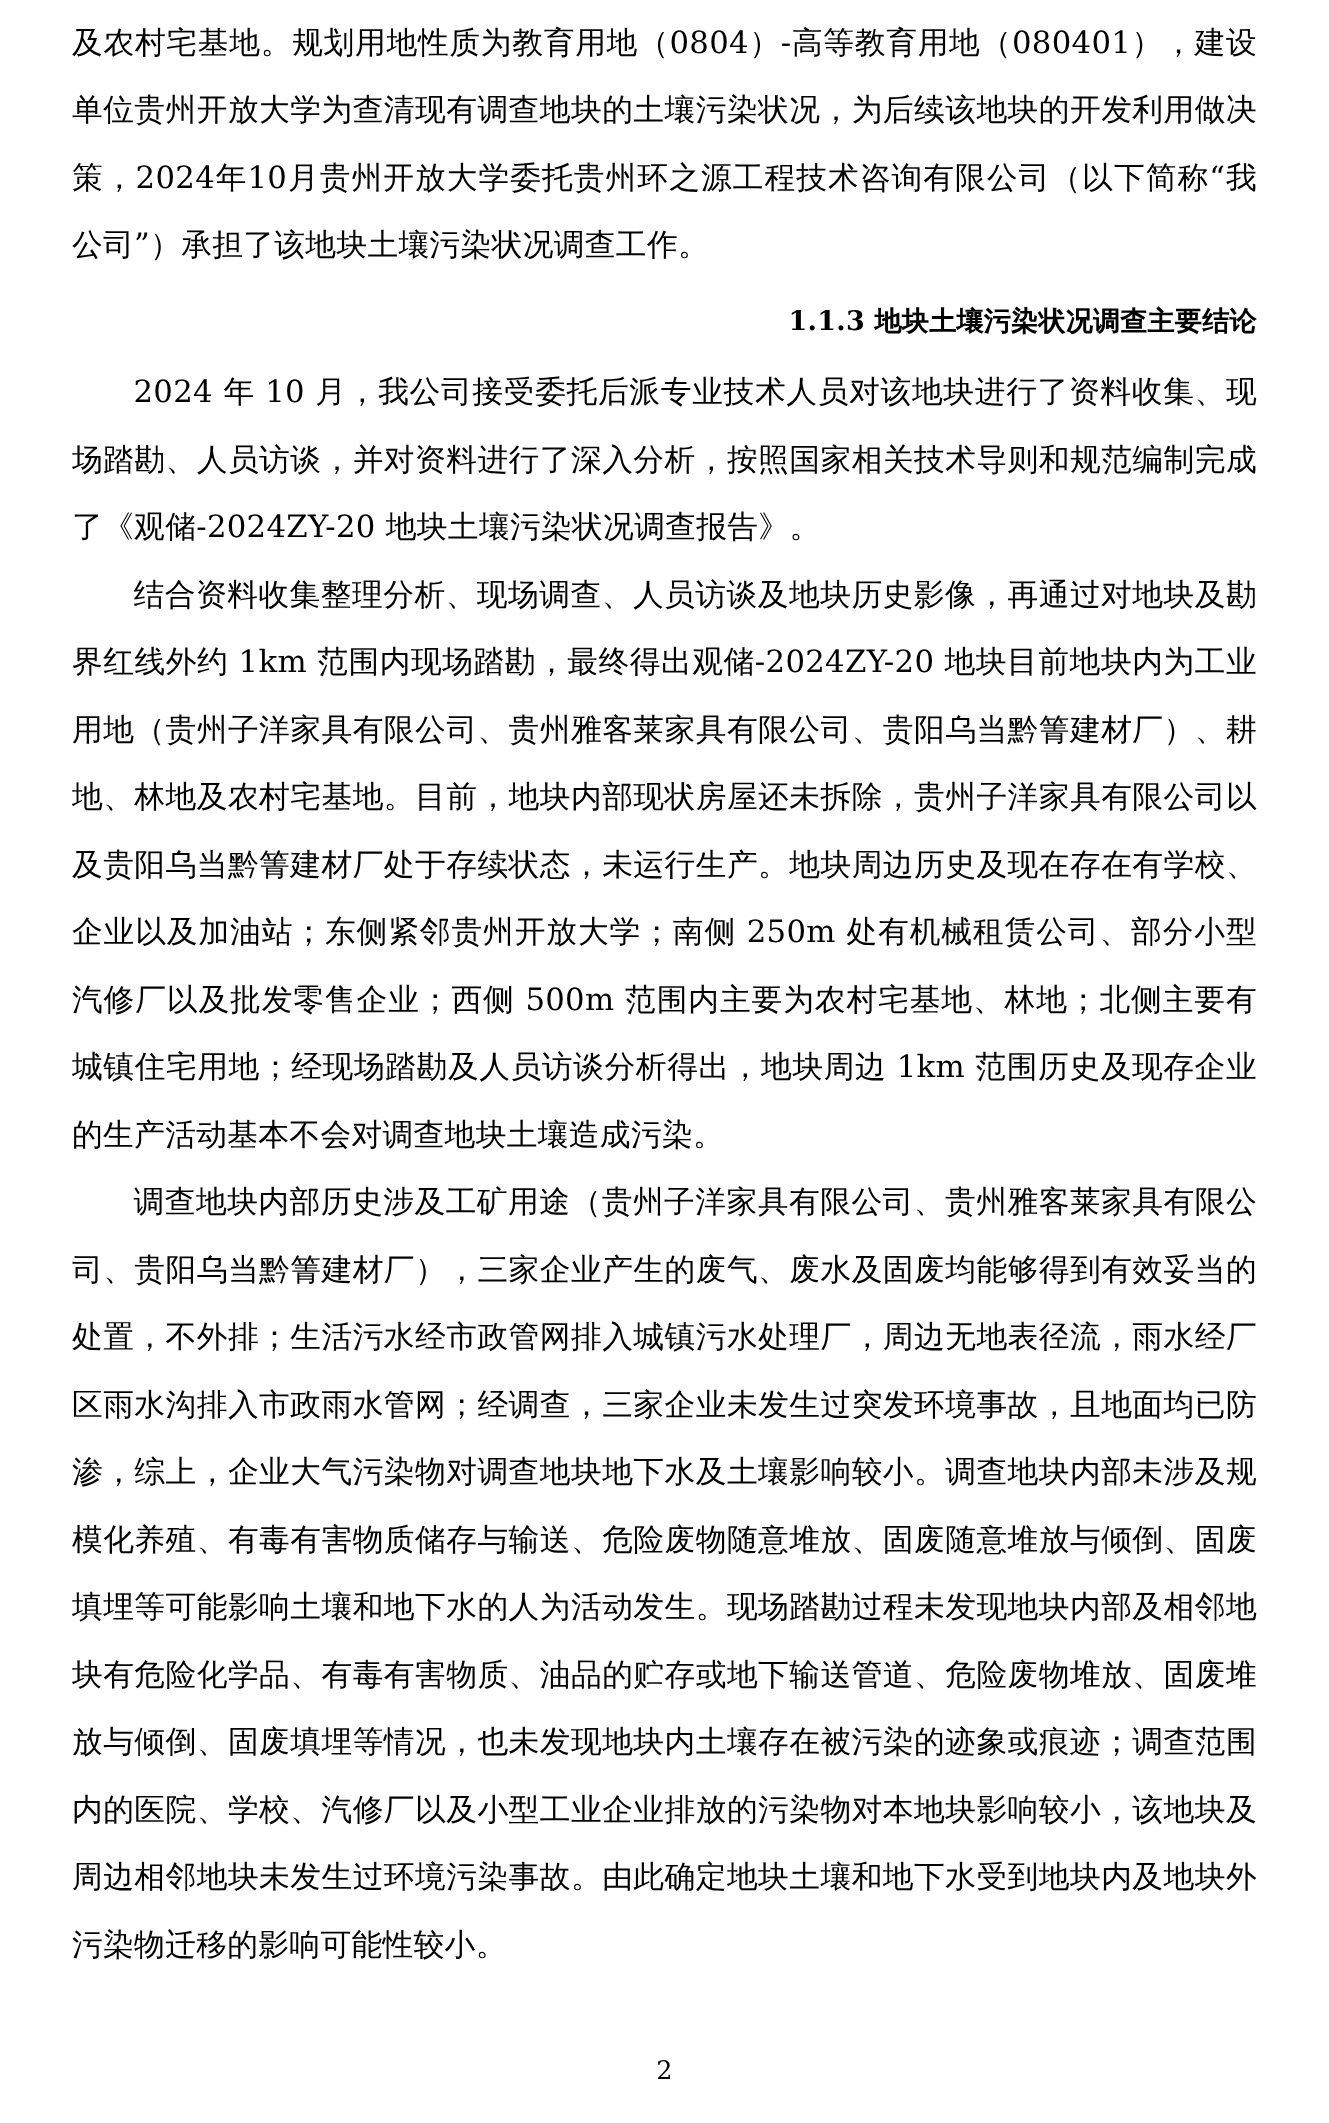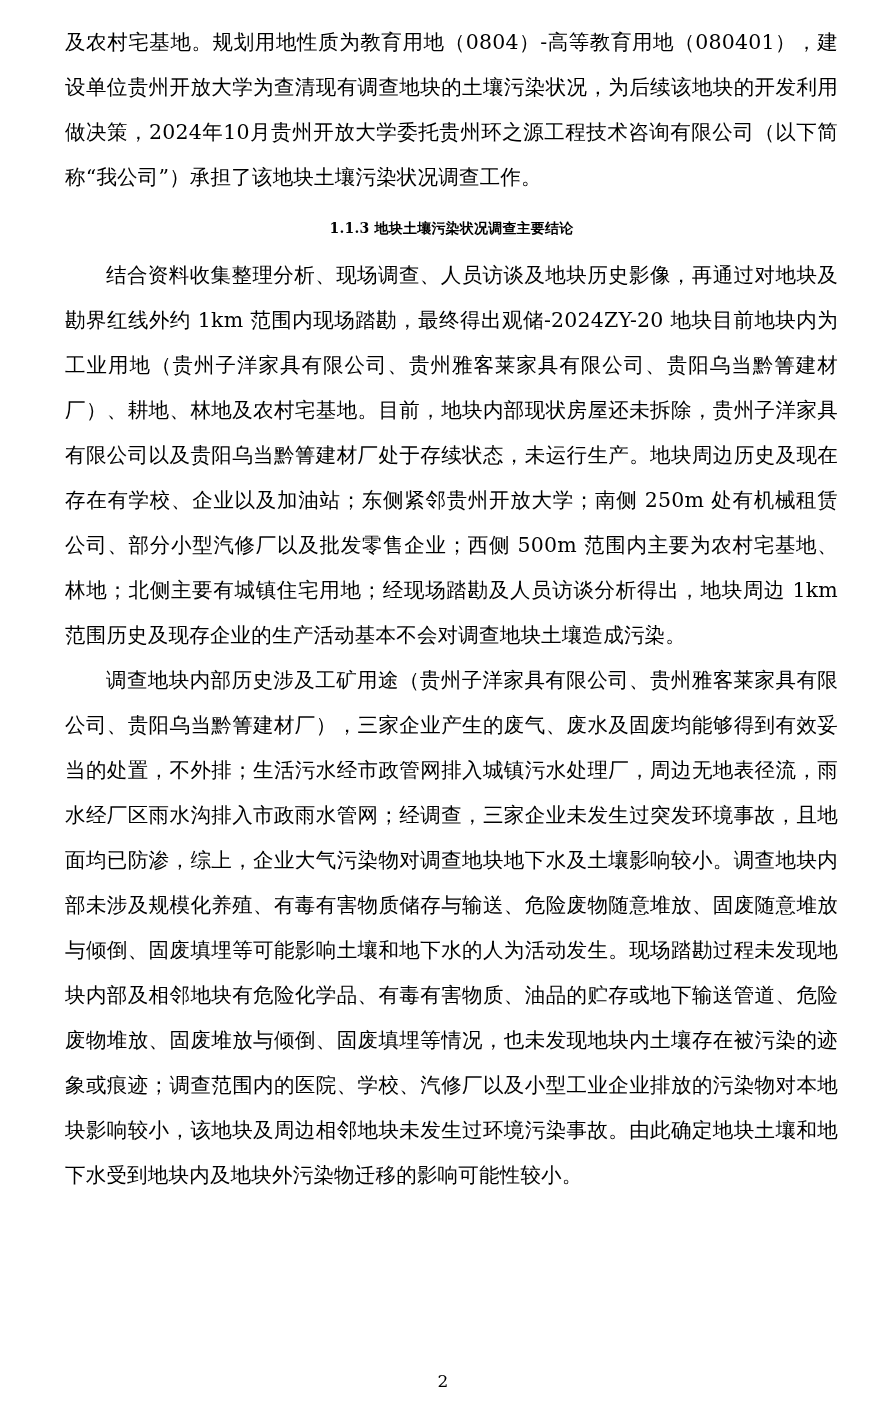--- a/index.html
+++ b/index.html
@@ -15,40 +15,39 @@
     color: #000000;
   }
   .page {
     position: relative;
     width: 886px;
     height: 1415px;
     box-sizing: border-box;
     padding: 0 48px;
   }
   .doc-body {
-    padding-top: 20px;
-    margin-left: 17px;
+    padding-top: 6px;
   }
   p.para {
     margin: 0;
     font-size: 20.5px;
     line-height: 45px;
     text-align: justify;
     text-justify: inter-ideograph;
     letter-spacing: 0.2px;
   }
   p.para.indent {
     text-indent: 2em;
   }
   h3.heading {
     margin: 6px 0 2px 0;
-    font-size: 14px;
+    font-size: 18px;
     line-height: 45px;
     font-weight: bold;
-    text-align: center;
+    text-align: right;
     letter-spacing: 0.2px;
   }
   .page-number {
     position: absolute;
     bottom: 24px;
     left: 0;
     width: 886px;
     text-align: center;
     font-size: 17px;
     font-family: "DejaVu Serif", "Liberation Serif", serif;
@@ -57,20 +56,21 @@
 </head>
 <body>
 
 <div class="page">
   <div class="doc-body">
 
     <p class="para">及农村宅基地。规划用地性质为教育用地（0804）-高等教育用地（080401），建设单位贵州开放大学为查清现有调查地块的土壤污染状况，为后续该地块的开发利用做决策，2024年10月贵州开放大学委托贵州环之源工程技术咨询有限公司（以下简称“我公司”）承担了该地块土壤污染状况调查工作。</p>
 
     <h3 class="heading">1.1.3 地块土壤污染状况调查主要结论</h3>
 
+    <p class="para indent">2024 年 10 月，我公司接受委托后派专业技术人员对该地块进行了资料收集、现场踏勘、人员访谈，并对资料进行了深入分析，按照国家相关技术导则和规范编制完成了《观储-2024ZY-20 地块土壤污染状况调查报告》。</p>
 
     <p class="para indent">结合资料收集整理分析、现场调查、人员访谈及地块历史影像，再通过对地块及勘界红线外约 1km 范围内现场踏勘，最终得出观储-2024ZY-20 地块目前地块内为工业用地（贵州子洋家具有限公司、贵州雅客莱家具有限公司、贵阳乌当黔箐建材厂）、耕地、林地及农村宅基地。目前，地块内部现状房屋还未拆除，贵州子洋家具有限公司以及贵阳乌当黔箐建材厂处于存续状态，未运行生产。地块周边历史及现在存在有学校、企业以及加油站；东侧紧邻贵州开放大学；南侧 250m 处有机械租赁公司、部分小型汽修厂以及批发零售企业；西侧 500m 范围内主要为农村宅基地、林地；北侧主要有城镇住宅用地；经现场踏勘及人员访谈分析得出，地块周边 1km 范围历史及现存企业的生产活动基本不会对调查地块土壤造成污染。</p>
 
     <p class="para indent">调查地块内部历史涉及工矿用途（贵州子洋家具有限公司、贵州雅客莱家具有限公司、贵阳乌当黔箐建材厂），三家企业产生的废气、废水及固废均能够得到有效妥当的处置，不外排；生活污水经市政管网排入城镇污水处理厂，周边无地表径流，雨水经厂区雨水沟排入市政雨水管网；经调查，三家企业未发生过突发环境事故，且地面均已防渗，综上，企业大气污染物对调查地块地下水及土壤影响较小。调查地块内部未涉及规模化养殖、有毒有害物质储存与输送、危险废物随意堆放、固废随意堆放与倾倒、固废填埋等可能影响土壤和地下水的人为活动发生。现场踏勘过程未发现地块内部及相邻地块有危险化学品、有毒有害物质、油品的贮存或地下输送管道、危险废物堆放、固废堆放与倾倒、固废填埋等情况，也未发现地块内土壤存在被污染的迹象或痕迹；调查范围内的医院、学校、汽修厂以及小型工业企业排放的污染物对本地块影响较小，该地块及周边相邻地块未发生过环境污染事故。由此确定地块土壤和地下水受到地块内及地块外污染物迁移的影响可能性较小。</p>
 
 
   </div>
 
   <div class="page-number">2</div>
 </div>

